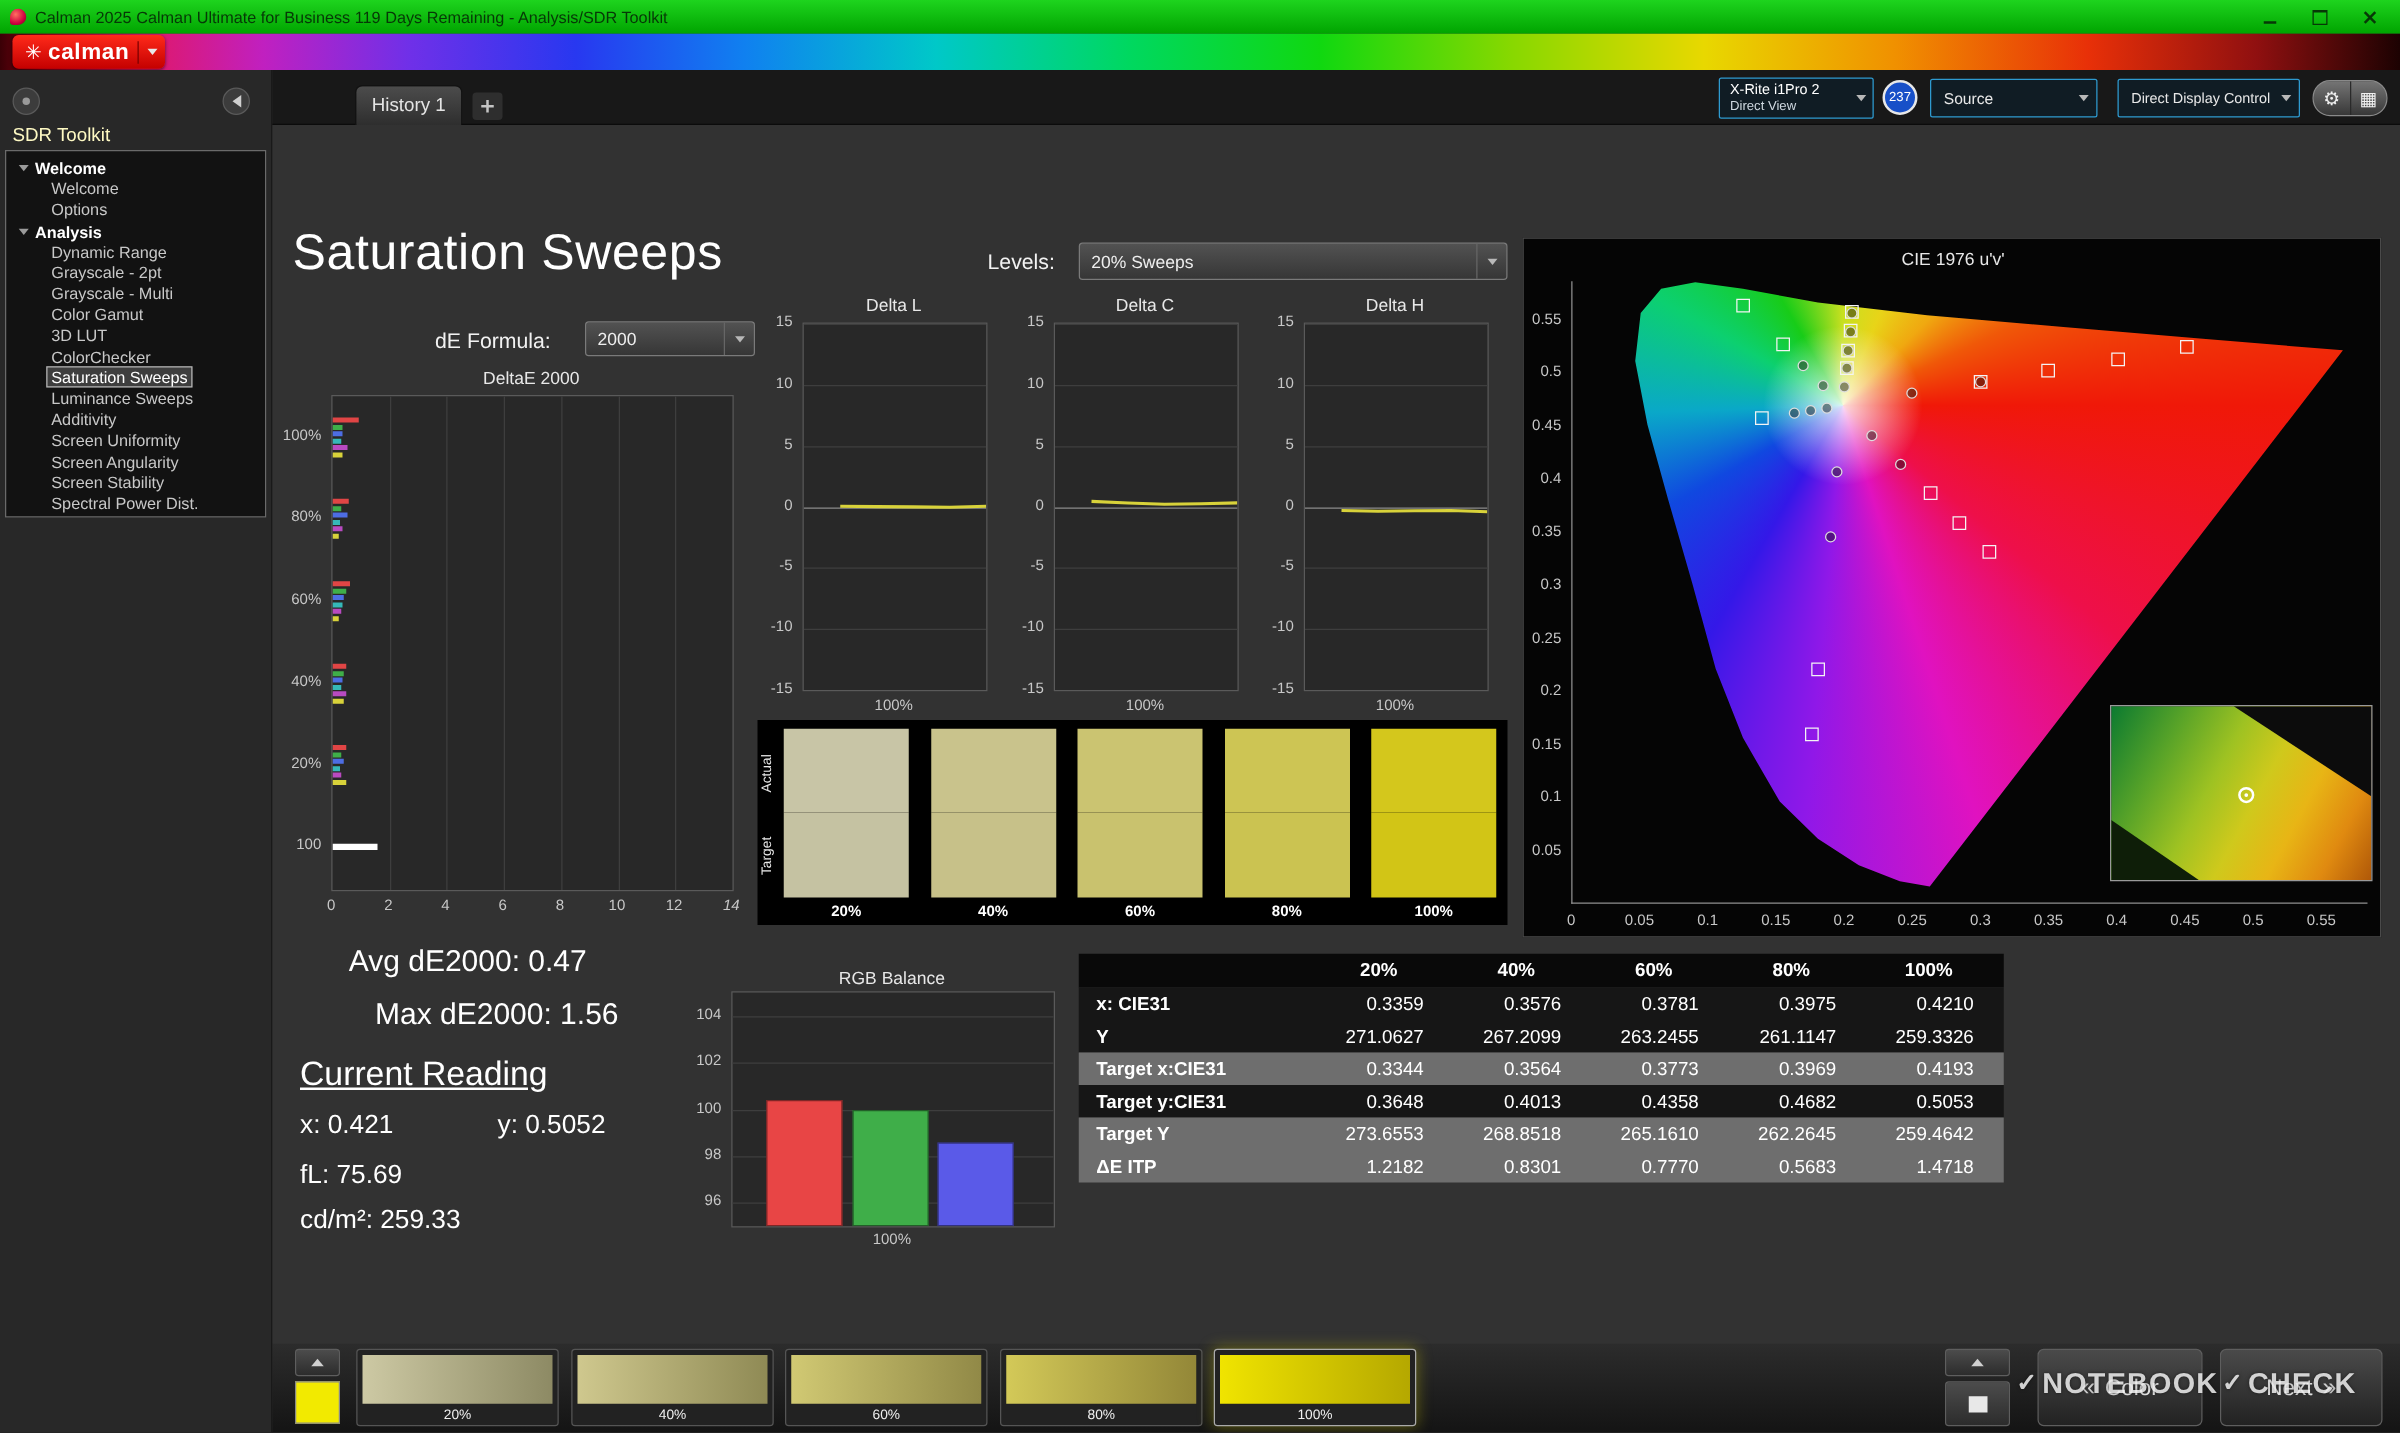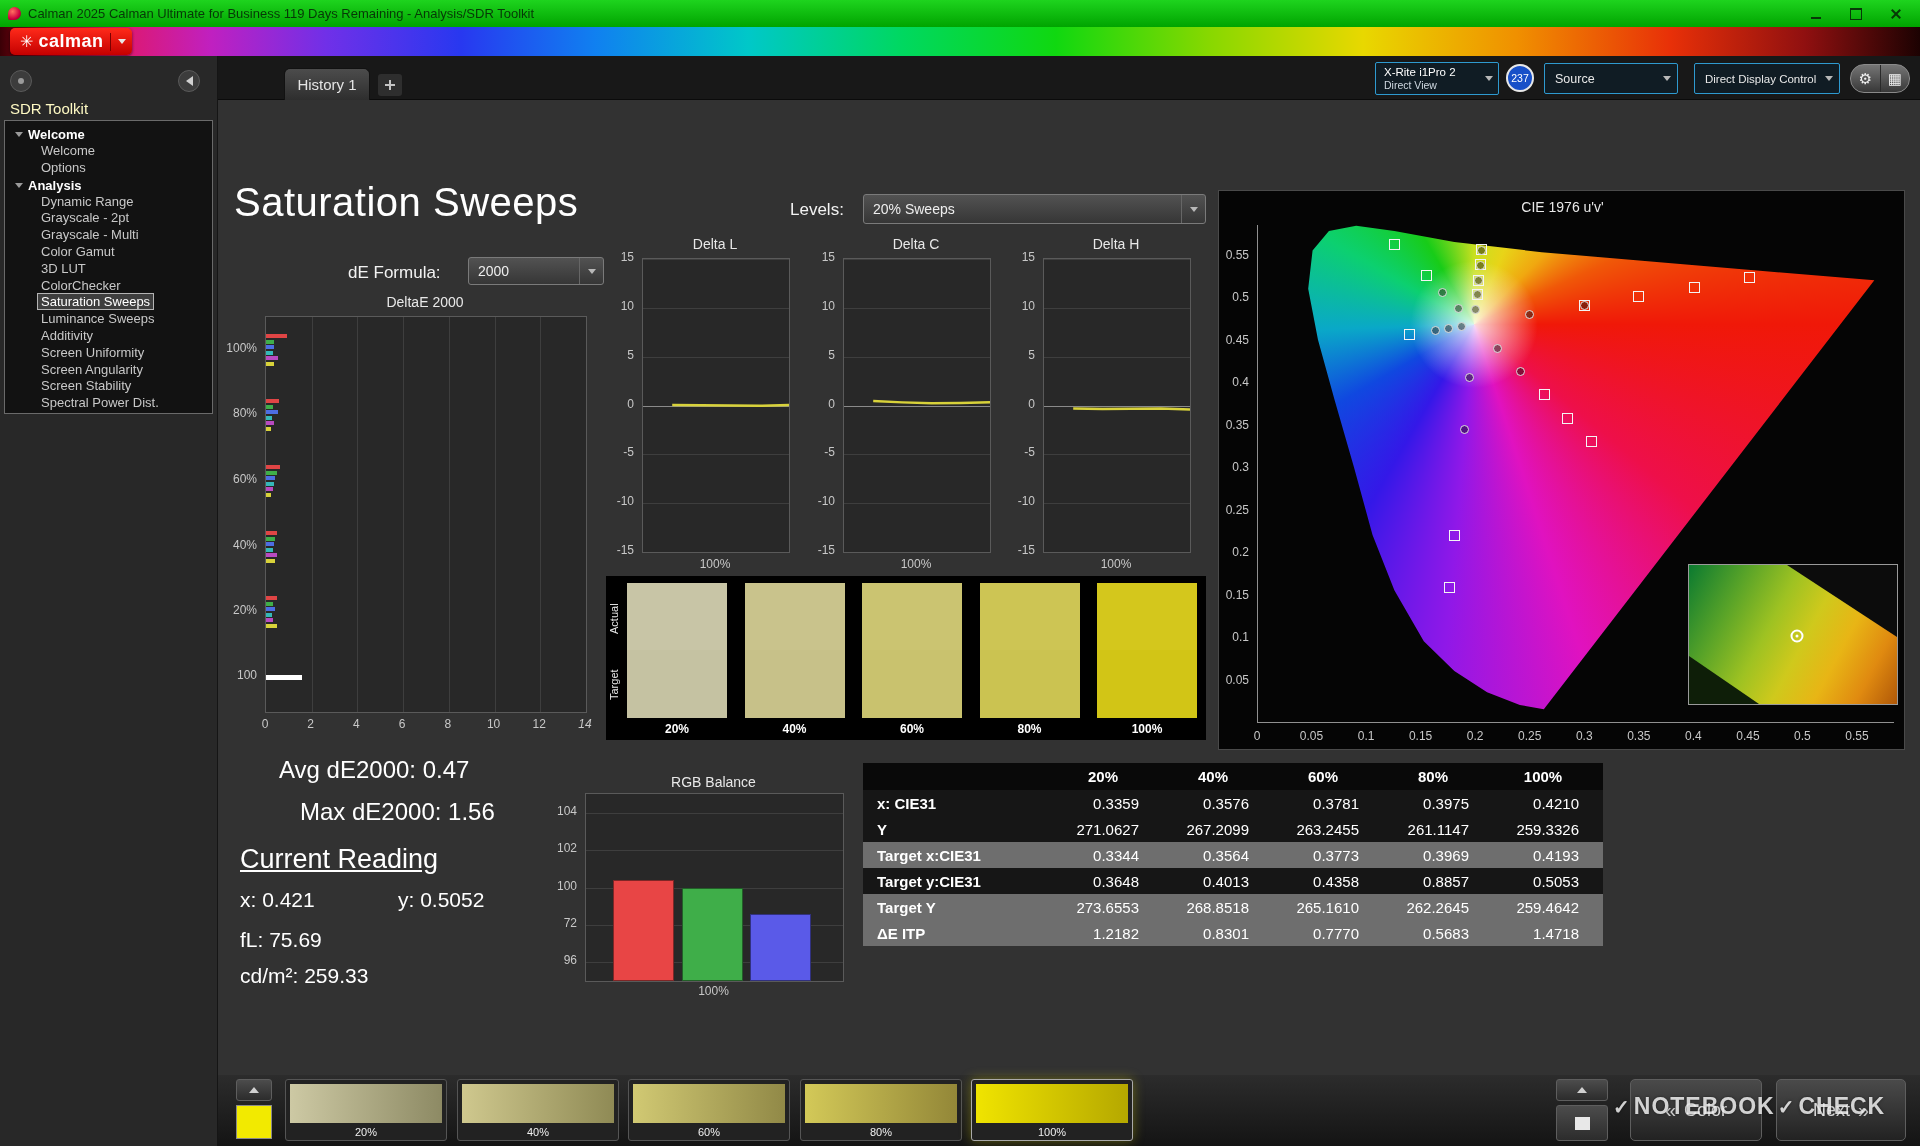--- a/index.html
+++ b/index.html
@@ -531,21 +531,21 @@
         <div class="gl-h" style="top: 130.9px;"></div>
         <div class="gl-h" style="top: 168.3px;"></div>
         <div class="rgb-bar" style="left: 27px; width: 61px; top: 86.02px; bottom: 0px; background: rgb(232, 69, 69);"></div>
         <div class="rgb-bar" style="left: 96px; width: 61px; top: 93.5px; bottom: 0px; background: rgb(63, 174, 73);"></div>
         <div class="rgb-bar" style="left: 164px; width: 61px; top: 119.68px; bottom: 0px; background: rgb(90, 90, 232);"></div>
       </div>
     <div class="abs" id="rgb-ylabels" style="left:325px;top:693px;width:38px;height:187px">
         <div class="tick r" style="right: 4px; top: 10.7px; width: 34px;">104</div>
         <div class="tick r" style="right: 4px; top: 48.1px; width: 34px;">102</div>
         <div class="tick r" style="right: 4px; top: 85.5px; width: 34px;">100</div>
-        <div class="tick r" style="right: 4px; top: 122.9px; width: 34px;">72</div>
+        <div class="tick r" style="right: 4px; top: 122.9px; width: 34px;">98</div>
         <div class="tick r" style="right: 4px; top: 160.3px; width: 34px;">96</div>
       </div>
     <div class="axis-xlabel" id="rgb-xlabel" style="left:367px;top:884px;width:257px">100%</div>
 
     <div class="tbl" id="tbl">
         <div class="tbl-row hd">
           <div class="tc-label"></div>
           <div class="tc-hd">20%</div>
           <div class="tc-hd">40%</div>
           <div class="tc-hd">60%</div>
@@ -574,21 +574,21 @@
           <div class="tc-val">0.3564</div>
           <div class="tc-val">0.3773</div>
           <div class="tc-val">0.3969</div>
           <div class="tc-val">0.4193</div>
         </div>
         <div class="tbl-row dark">
           <div class="tc-label">Target y:CIE31</div>
           <div class="tc-val">0.3648</div>
           <div class="tc-val">0.4013</div>
           <div class="tc-val">0.4358</div>
-          <div class="tc-val">0.8857</div>
+          <div class="tc-val">0.4682</div>
           <div class="tc-val">0.5053</div>
         </div>
         <div class="tbl-row light">
           <div class="tc-label">Target Y</div>
           <div class="tc-val">273.6553</div>
           <div class="tc-val">268.8518</div>
           <div class="tc-val">265.1610</div>
           <div class="tc-val">262.2645</div>
           <div class="tc-val">259.4642</div>
         </div>

